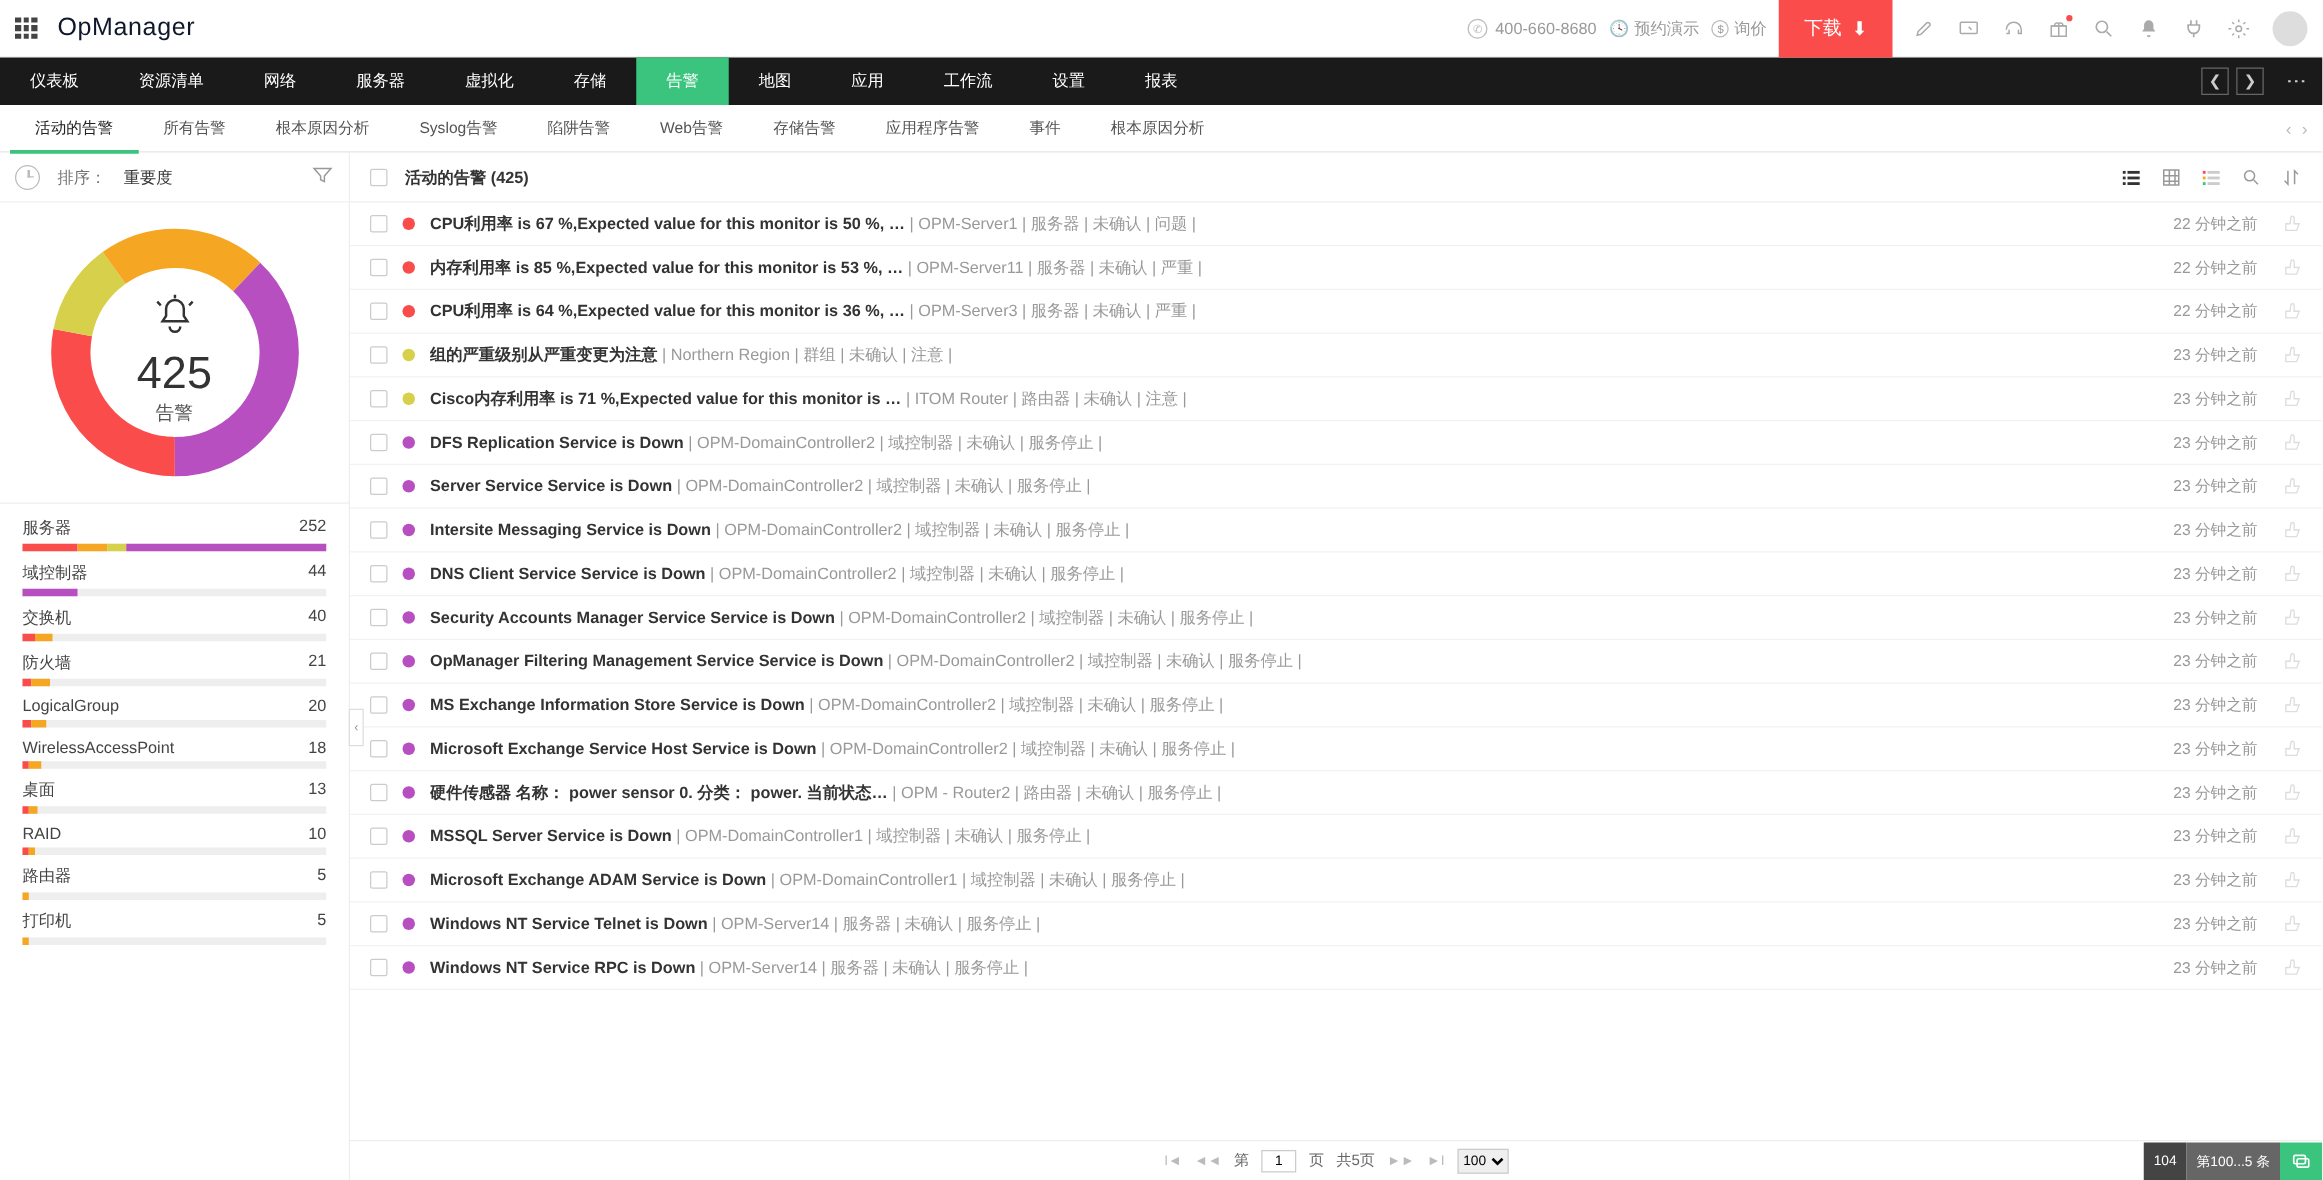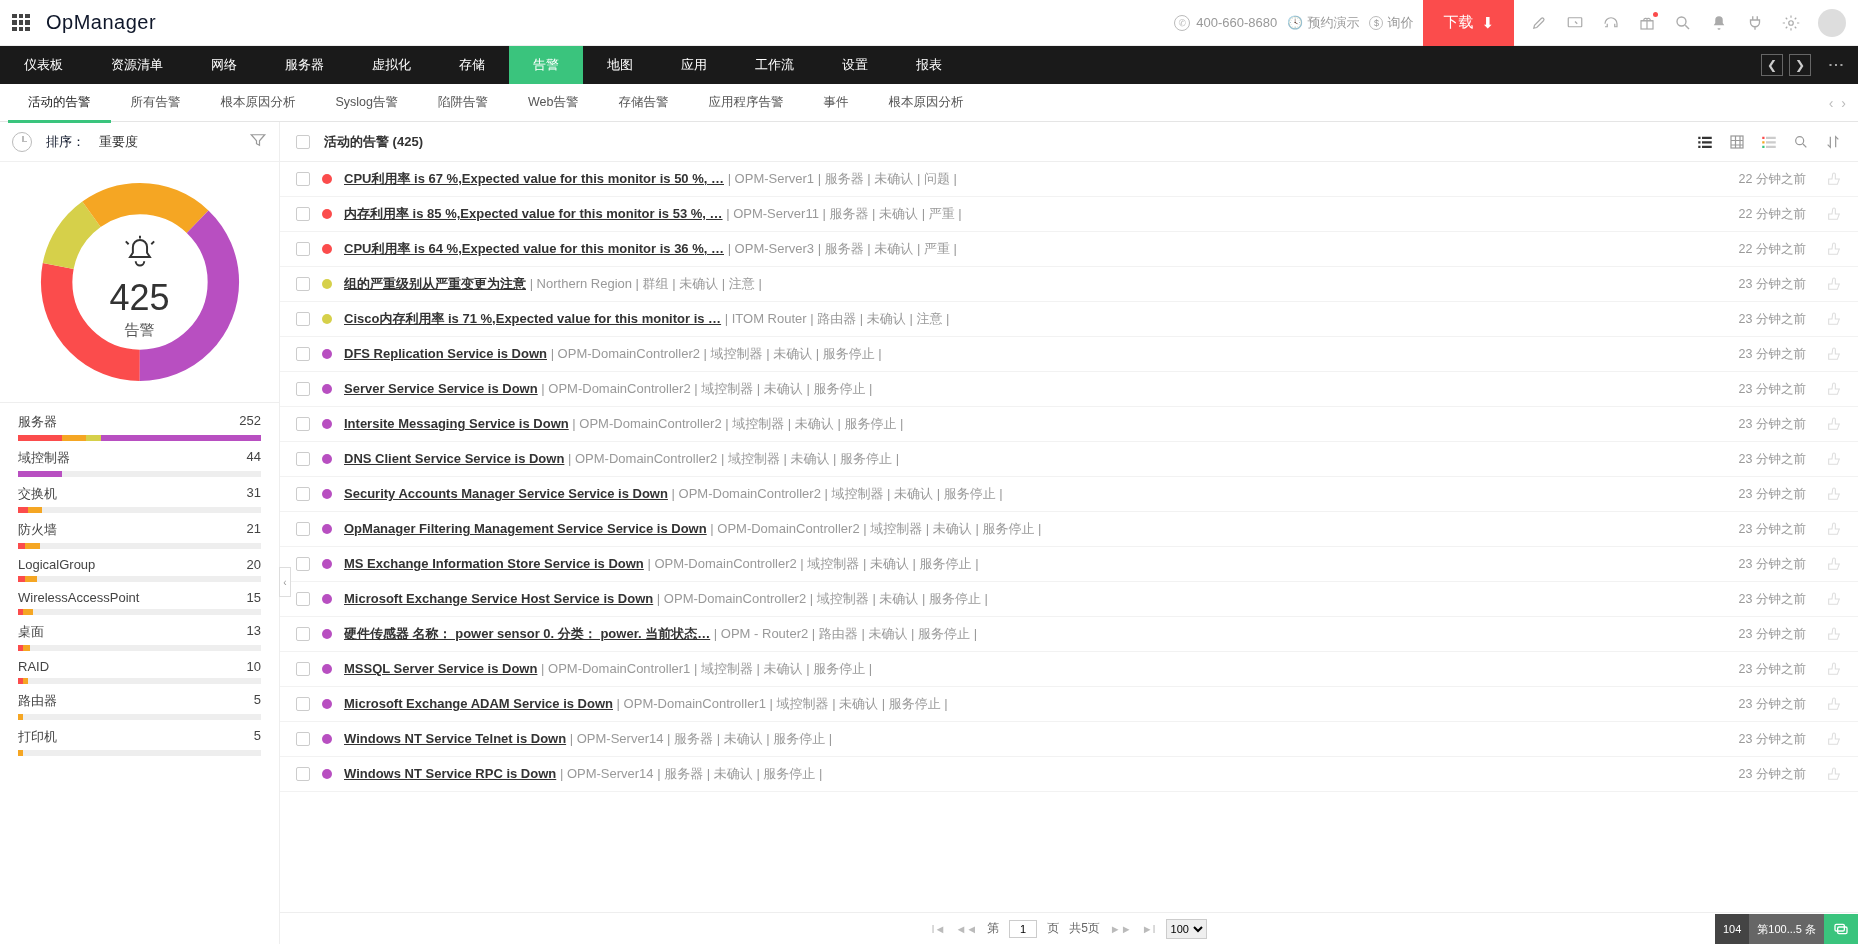--- a/index.html
+++ b/index.html
@@ -29,21 +29,21 @@
 .subnav-item.active { color:#222; font-weight:500; }
 .subnav-item.active::after { content:''; position:absolute; bottom:-1px; left:0; right:0; height:3px; background:#3ac47d; }
 .subnav-spacer { flex:1; }
 .sn-arrow { color:#bbb; font-size:14px; padding:0 4px; cursor:pointer; }
 .body { display:flex; height:calc(100vh - 122px); }
 .sidebar { width:280px; border-right:1px solid #eee; display:flex; flex-direction:column; position:relative; }
 .sidebar-top { height:40px; display:flex; align-items:center; padding:0 12px; gap:14px; border-bottom:1px solid #f0f0f0; }
 .clock-icon { width:20px; height:20px; border:1.5px solid #bbb; border-radius:50%; position:relative; }
 .clock-icon::before { content:''; position:absolute; top:3px; left:50%; width:1.5px; height:6px; background:#bbb; }
 .clock-icon::after { content:''; position:absolute; top:8px; left:50%; width:5px; height:1.5px; background:#bbb; }
-.sort-label { color:#0f172a; font-size:13px; }
+.sort-label { color:#737373; font-size:13px; }
 .sort-value { color:#333; font-size:13px; }
 .funnel { margin-left:auto; cursor:pointer; color:#999; }
 .donut-wrap { padding:10px 0; display:flex; justify-content:center; position:relative; }
 .donut { width:220px; height:220px; }
 .donut-center { position:absolute; top:50%; left:50%; transform:translate(-50%,-45%); text-align:center; }
 .bell-icon { font-size:28px; color:#333; }
 .donut-num { font-size:36px; font-weight:400; color:#333; margin-top:2px; }
 .donut-lbl { font-size:15px; color:#555; margin-top:2px; }
 .cat-list { flex:1; overflow-y:auto; border-top:1px solid #eee; padding:4px 0; }
 .cat-item { padding:6px 18px 2px; cursor:pointer; }
@@ -55,21 +55,21 @@
 .list-header { height:40px; display:flex; align-items:center; padding:0 16px; border-bottom:1px solid #eee; gap:14px; }
 .chk { width:14px; height:14px; border:1.5px solid #ccc; border-radius:2px; cursor:pointer; flex-shrink:0; }
 .list-title { font-weight:600; color:#333; font-size:13px; }
 .view-icons { margin-left:auto; display:flex; gap:14px; align-items:center; }
 .vicon { width:18px; height:18px; cursor:pointer; color:#999; display:flex; align-items:center; justify-content:center; }
 .vicon.active { color:#333; }
 .alert-list { flex:1; overflow-y:auto; }
 .alert-row { display:flex; align-items:center; padding:8px 16px; border-bottom:1px solid #f2f2f2; gap:12px; min-height:34px; }
 .dot { width:10px; height:10px; border-radius:50%; flex-shrink:0; }
 .alert-text { flex:1; overflow:hidden; text-overflow:ellipsis; white-space:nowrap; font-size:13px; }
-.alert-msg { font-weight:600; color:#333;text-decoration:underline; }
+.alert-msg { font-weight:600; color:#333; }
 .alert-meta { color:#999; font-weight:400; }
 .alert-time { color:#999; font-size:12.5px; margin-right:8px; flex-shrink:0; }
 .thumb { width:16px; height:16px; color:#ddd; cursor:pointer; flex-shrink:0; }
 .pager { height:32px; border-top:1px solid #eee; display:flex; align-items:center; justify-content:center; gap:10px; font-size:12px; color:#666; position:relative; }
 .pager .pbtn { color:#bbb; cursor:pointer; font-size:11px; }
 .pager input.pg { width:28px; height:18px; text-align:center; border:1px solid #ccc; font-size:11px; }
 .pager select { height:20px; font-size:11px; border:1px solid #ccc; }
 .float-badges { position:absolute; right:0; bottom:0; display:flex; }
 .fbadge { height:30px; padding:0 8px; display:flex; align-items:center; font-size:11px; color:#fff; cursor:pointer; }
 .fb1 { background:#444; }
@@ -232,21 +232,21 @@
             <span>域控制器</span>
             <span>44</span>
           </div>
           <div class="cat-bar">
             <div class="cat-seg" style="background: rgb(184, 79, 193); width: 18%;"></div>
           </div>
         </div>
         <div class="cat-item">
           <div class="cat-row">
             <span>交换机</span>
-            <span>31</span>
+            <span>40</span>
           </div>
           <div class="cat-bar">
             <div class="cat-seg" style="background: rgb(251, 76, 76); width: 4%;"></div>
             <div class="cat-seg" style="background: rgb(245, 166, 35); width: 6%;"></div>
           </div>
         </div>
         <div class="cat-item">
           <div class="cat-row">
             <span>防火墙</span>
             <span>21</span>
@@ -262,21 +262,21 @@
             <span>20</span>
           </div>
           <div class="cat-bar">
             <div class="cat-seg" style="background: rgb(251, 76, 76); width: 3%;"></div>
             <div class="cat-seg" style="background: rgb(245, 166, 35); width: 5%;"></div>
           </div>
         </div>
         <div class="cat-item">
           <div class="cat-row">
             <span>WirelessAccessPoint</span>
-            <span>15</span>
+            <span>18</span>
           </div>
           <div class="cat-bar">
             <div class="cat-seg" style="background: rgb(251, 76, 76); width: 2%;"></div>
             <div class="cat-seg" style="background: rgb(245, 166, 35); width: 4%;"></div>
           </div>
         </div>
         <div class="cat-item">
           <div class="cat-row">
             <span>桌面</span>
             <span>13</span>

